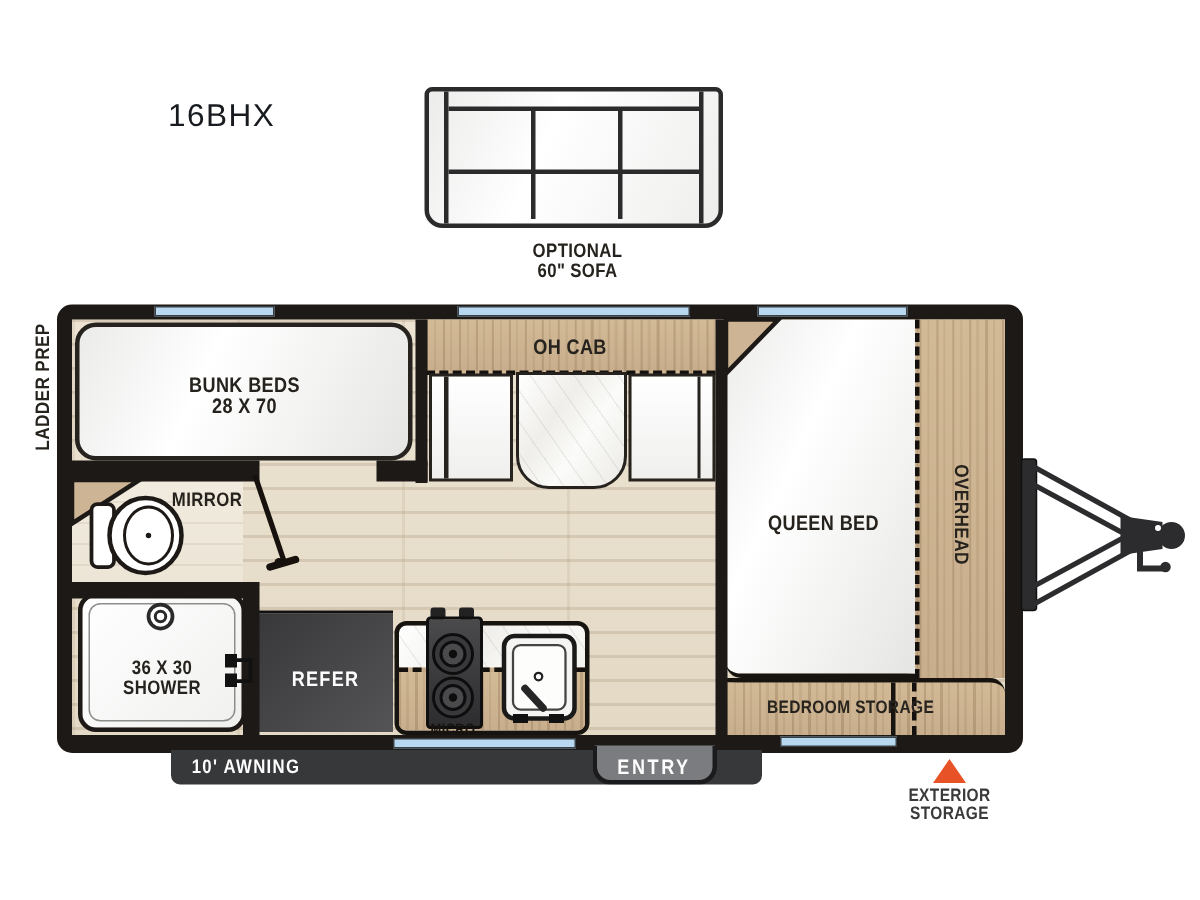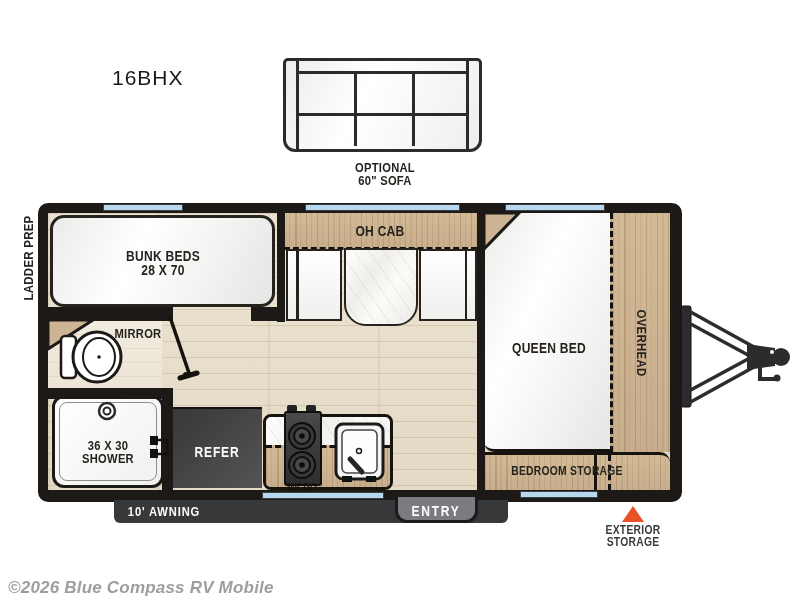--- a/index.html
+++ b/index.html
@@ -175,14 +175,13 @@
   <div class="lbl" style="left:108px;top:445px;font-size:13px;">36 X 30</div>
   <div class="lbl" style="left:108px;top:458px;font-size:13px;">SHOWER</div>
   <div class="lbl white" style="left:217px;top:452px;font-size:14px;letter-spacing:1px;">REFER</div>
   <div class="lbl" style="left:302px;top:487px;font-size:10px;color:#17130f;">MICRO</div>
   <div class="lbl" style="left:567px;top:471px;font-size:12px;">BEDROOM STORAGE</div>
   <div class="lbl white" style="left:436px;top:511px;font-size:14px;letter-spacing:2px;">ENTRY</div>
   <div class="lbl white" style="left:164px;top:511px;font-size:13px;letter-spacing:1px;">10' AWNING</div>
   <div class="lbl" style="left:633px;top:530px;font-size:12px;color:#3a3a3a;">EXTERIOR</div>
   <div class="lbl" style="left:633px;top:542px;font-size:12px;color:#3a3a3a;">STORAGE</div>
 
-  <div class="copyright">©2026 Blue Compass RV Mobile</div>
 </div>
 
 </body></html>

